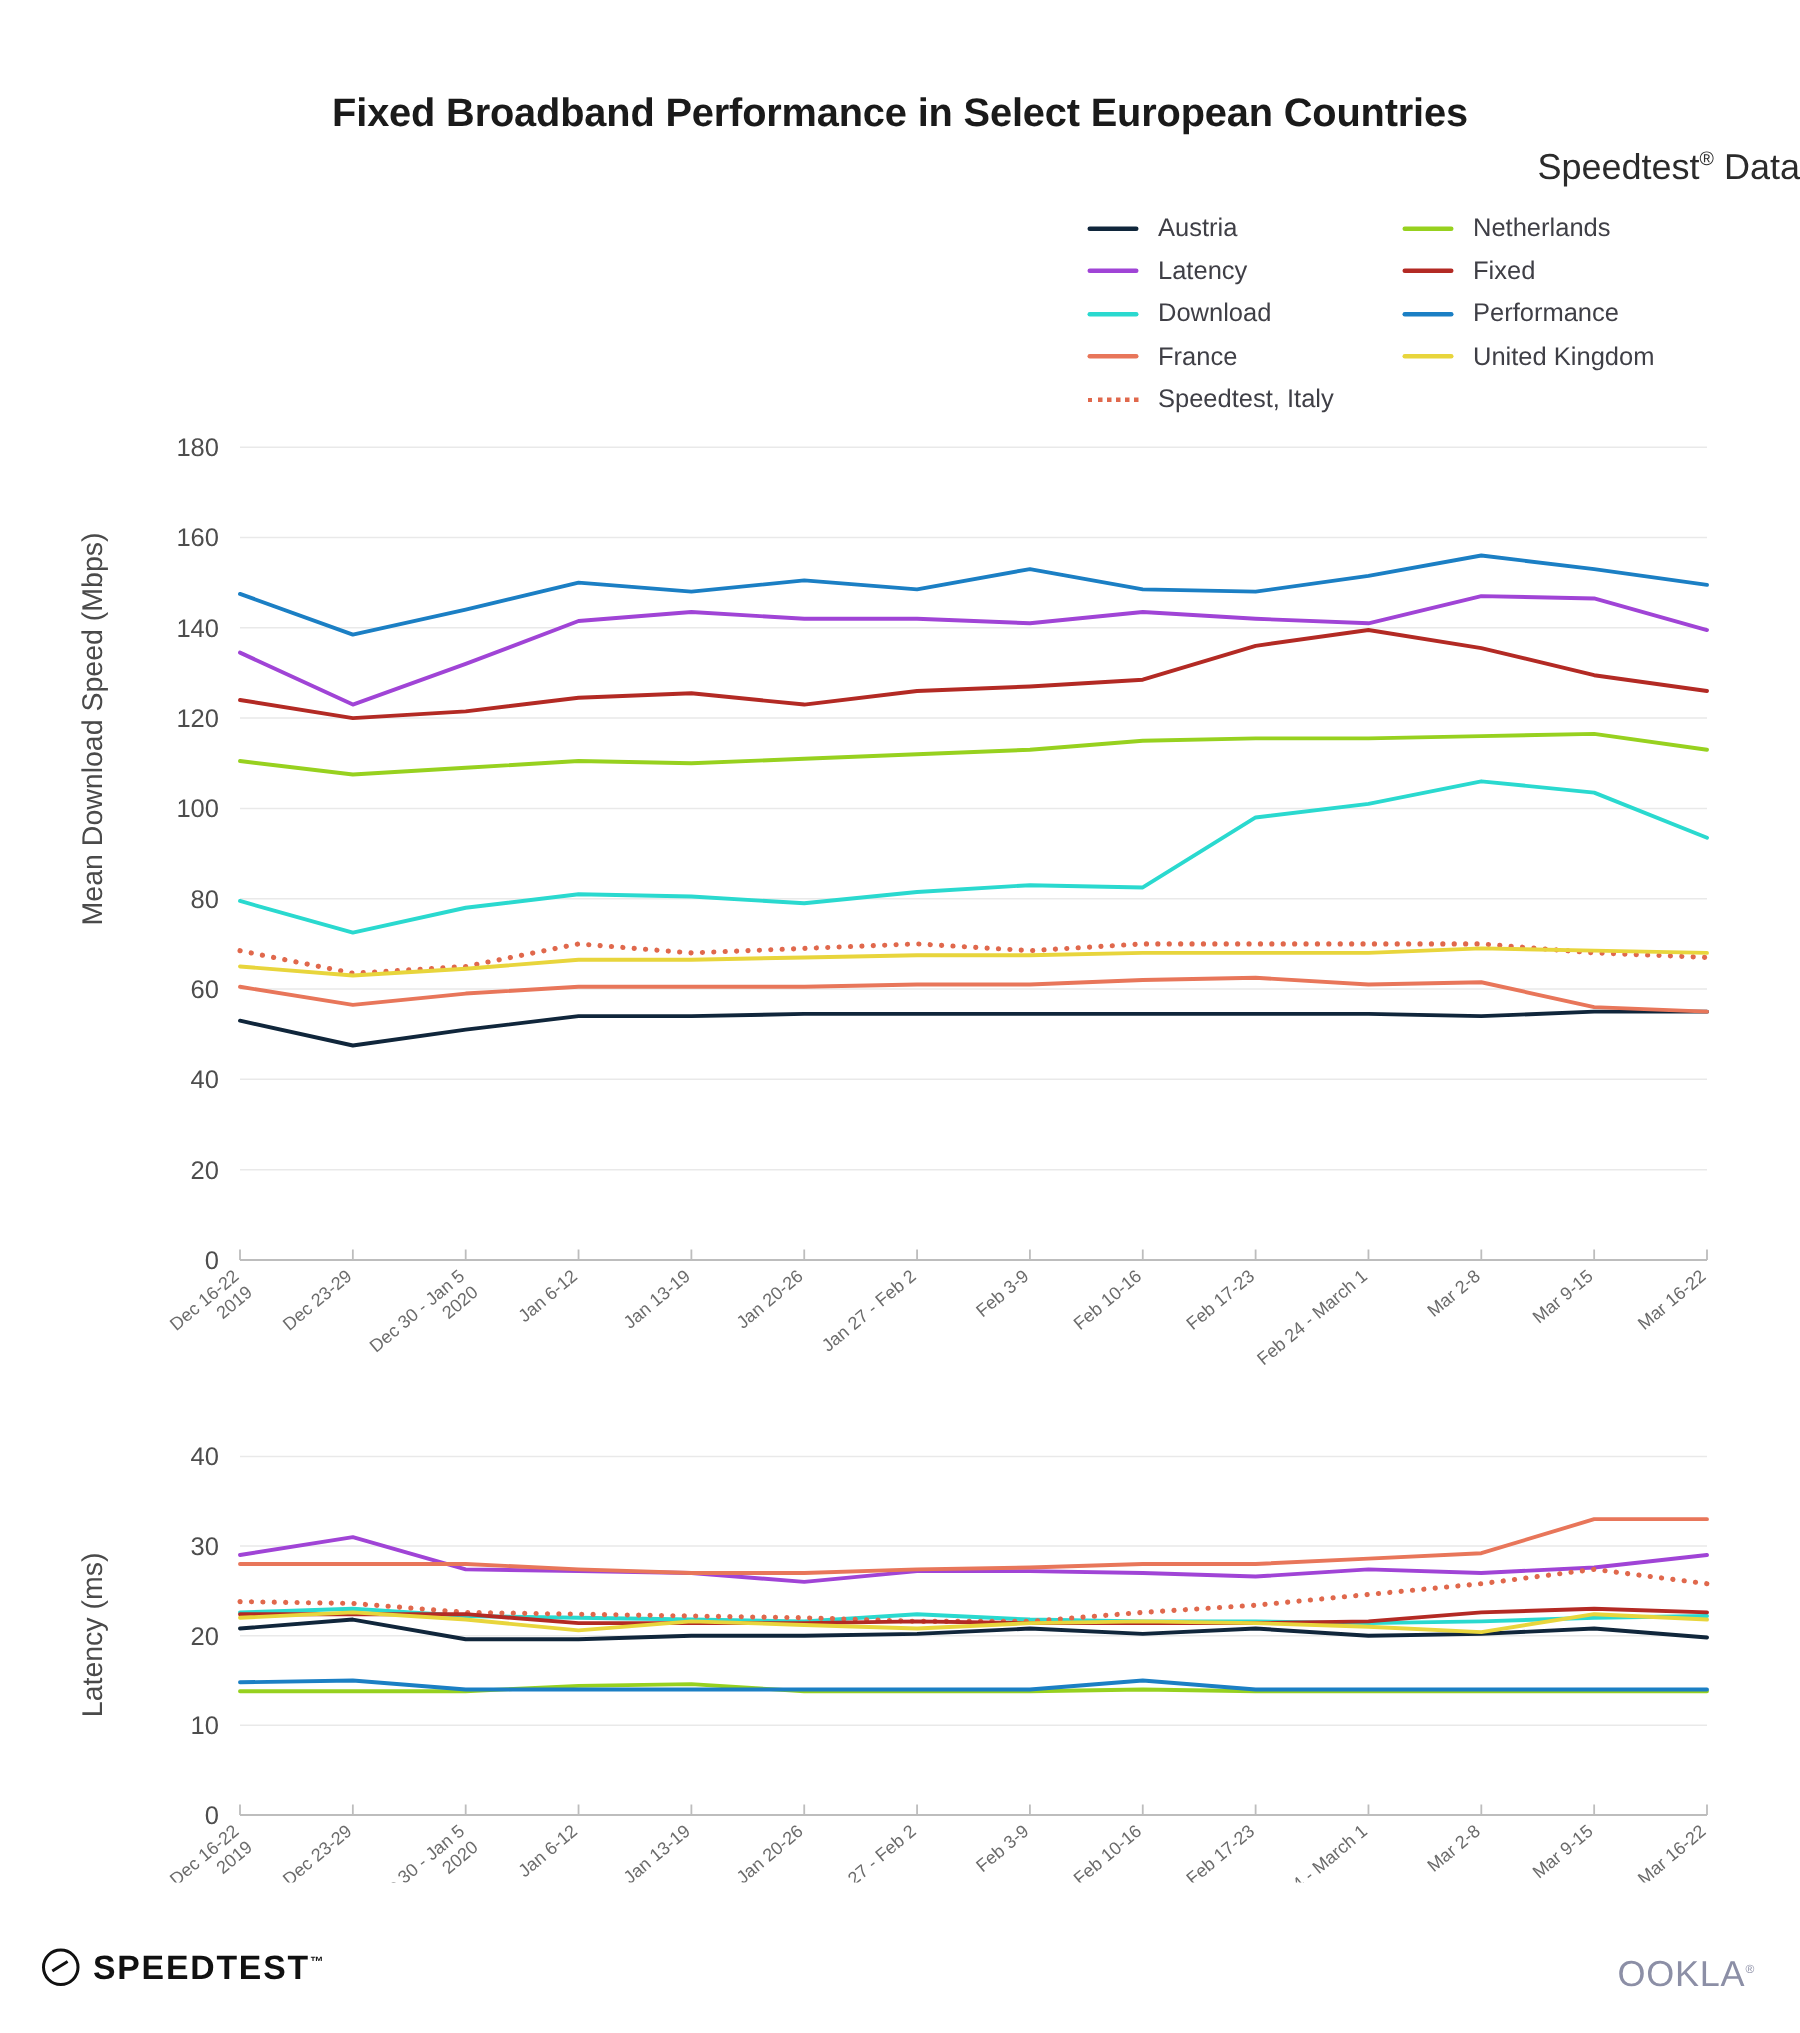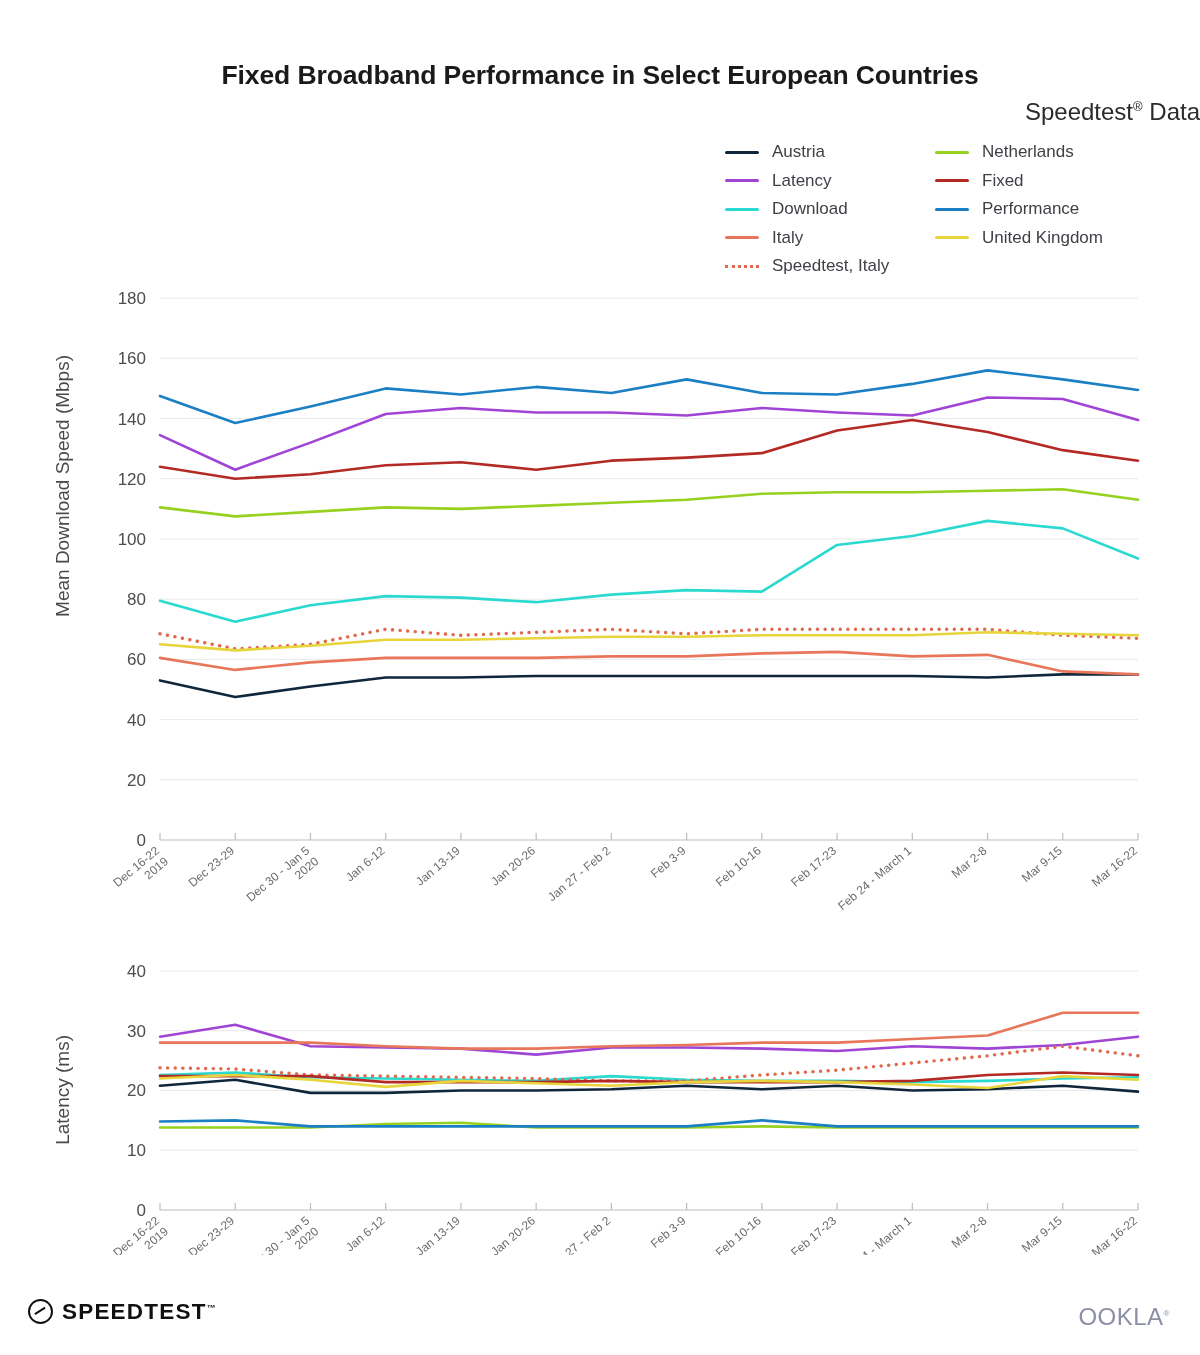--- a/index.html
+++ b/index.html
@@ -105,21 +105,21 @@
     <div class="legend-item">
       <span class="legend-swatch" style="background: rgb(160, 68, 214);"></span>
       <span class="legend-label">Latency</span>
     </div>
     <div class="legend-item">
       <span class="legend-swatch" style="background: rgb(42, 217, 207);"></span>
       <span class="legend-label">Download</span>
     </div>
     <div class="legend-item">
       <span class="legend-swatch" style="background: rgb(232, 118, 90);"></span>
-      <span class="legend-label">Italy</span>
+      <span class="legend-label">France</span>
     </div>
     <div class="legend-item">
       <span class="legend-swatch dotted" style="border-top-color: rgb(224, 104, 76);"></span>
       <span class="legend-label">Speedtest, Italy</span>
     </div>
     <div class="legend-item">
       <span class="legend-swatch" style="background: rgb(151, 209, 31);"></span>
       <span class="legend-label">Netherlands</span>
     </div>
     <div class="legend-item">

